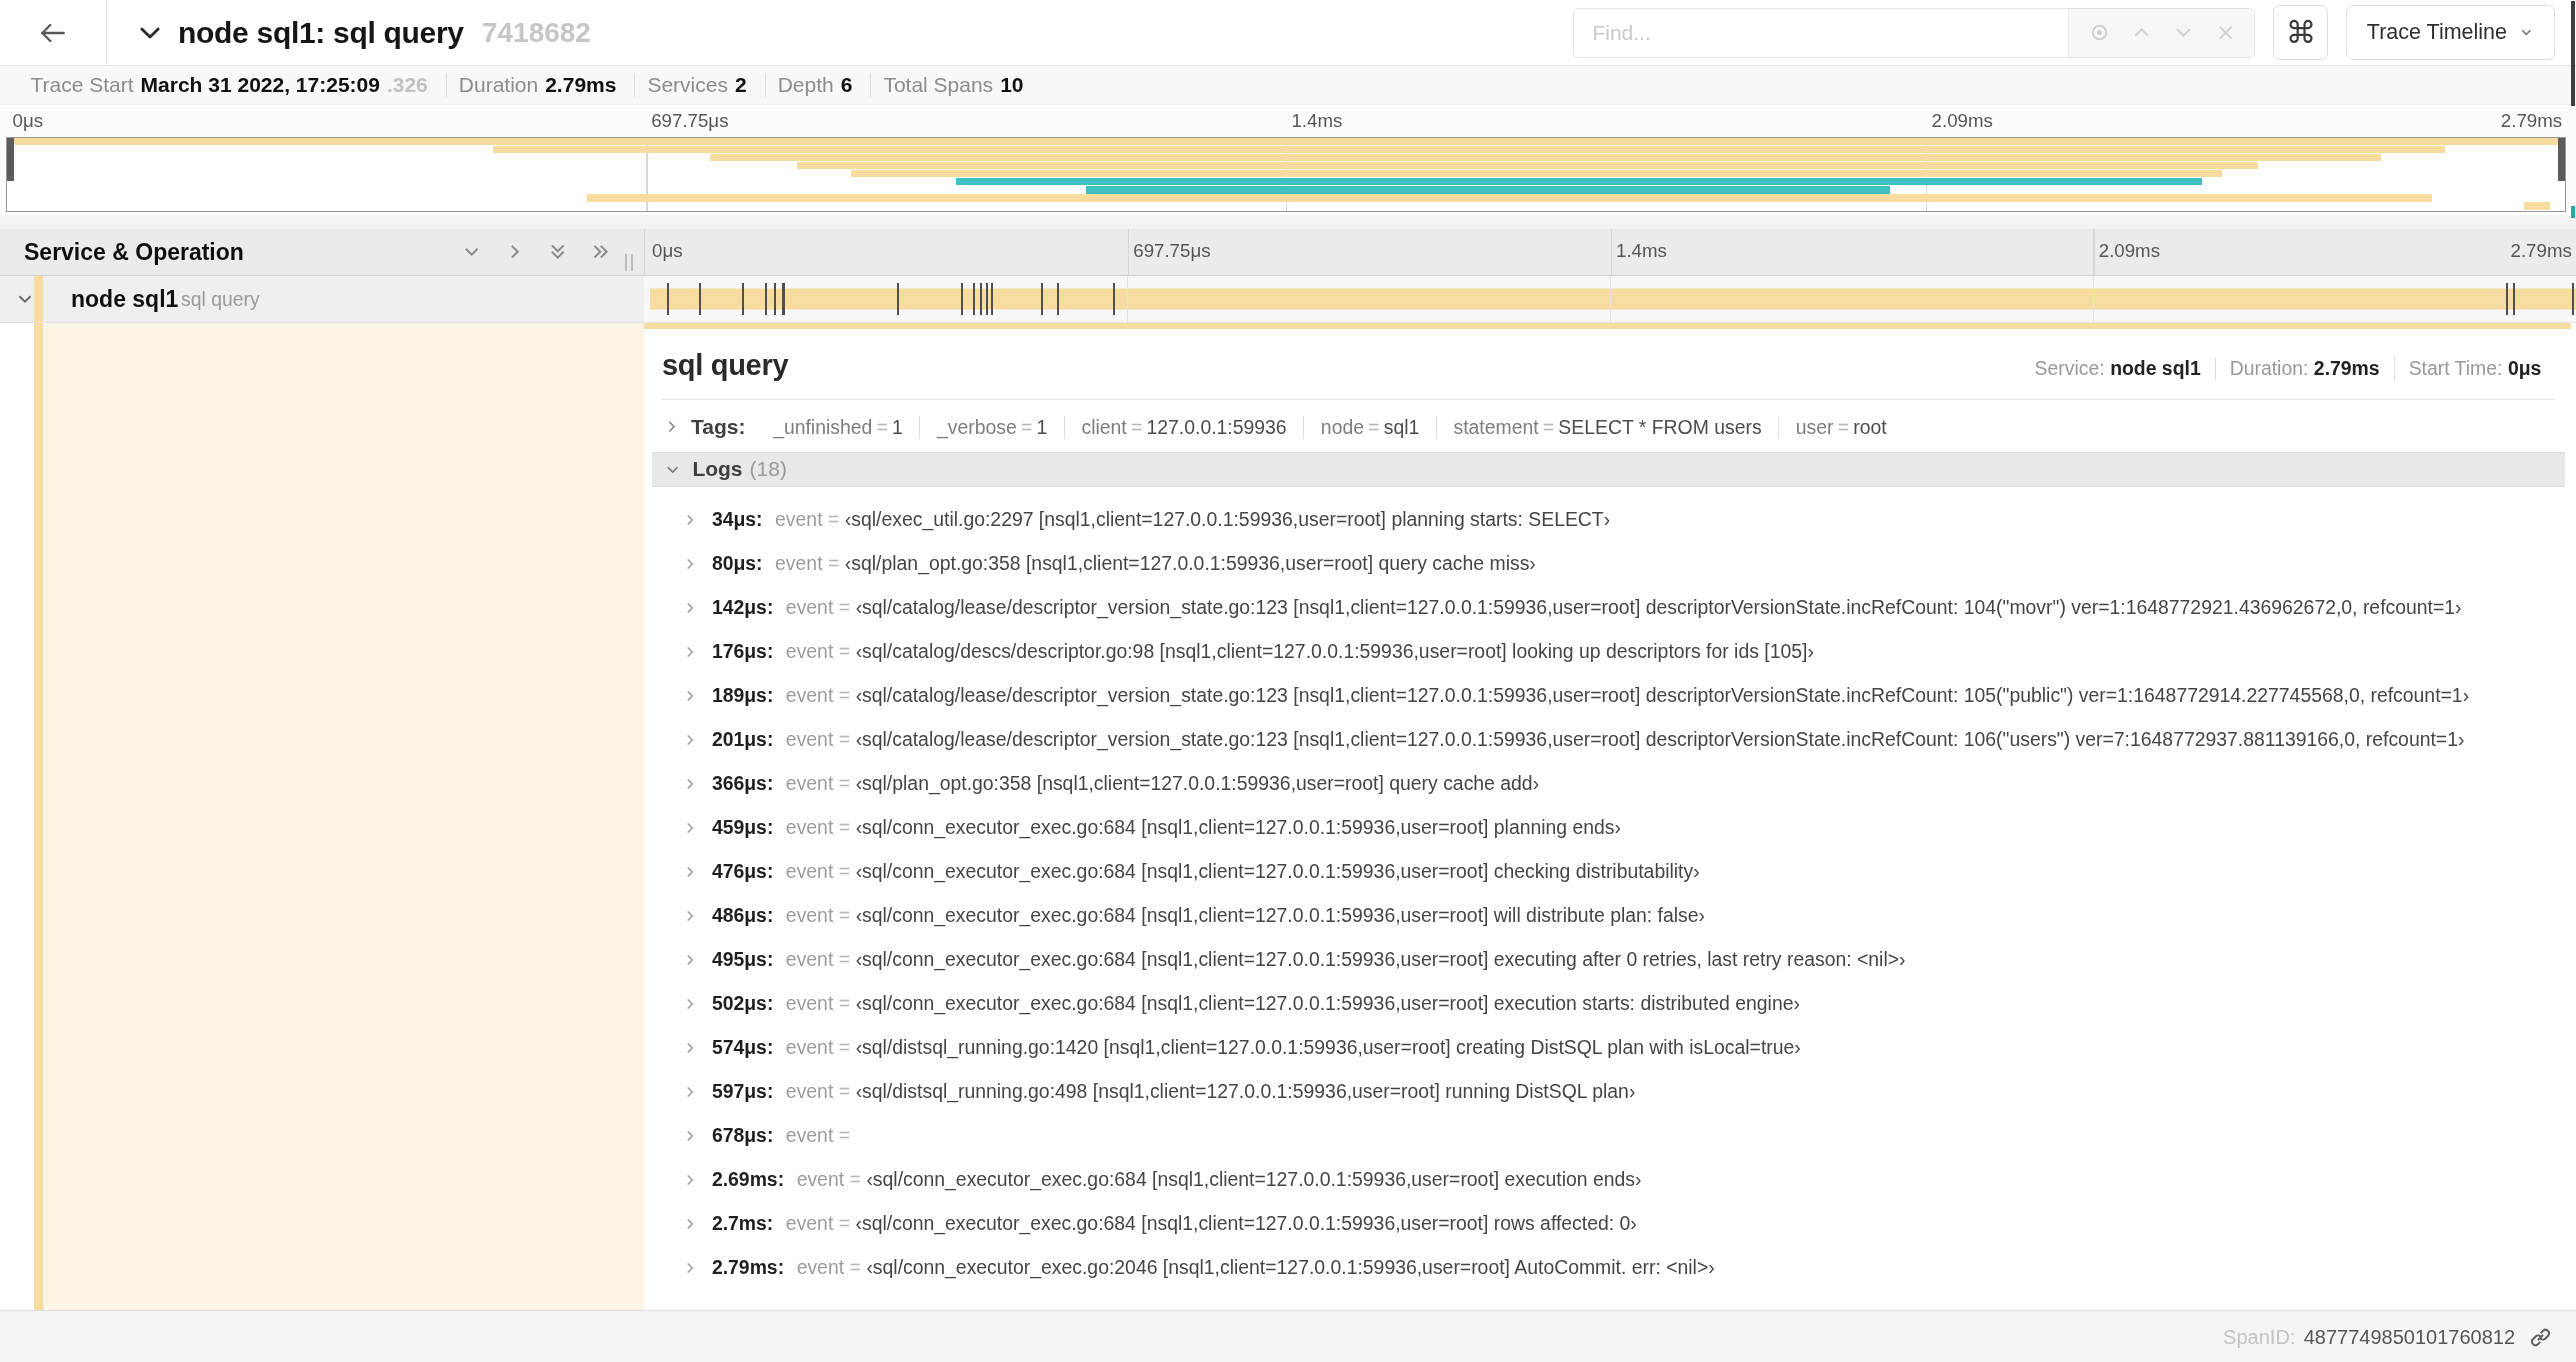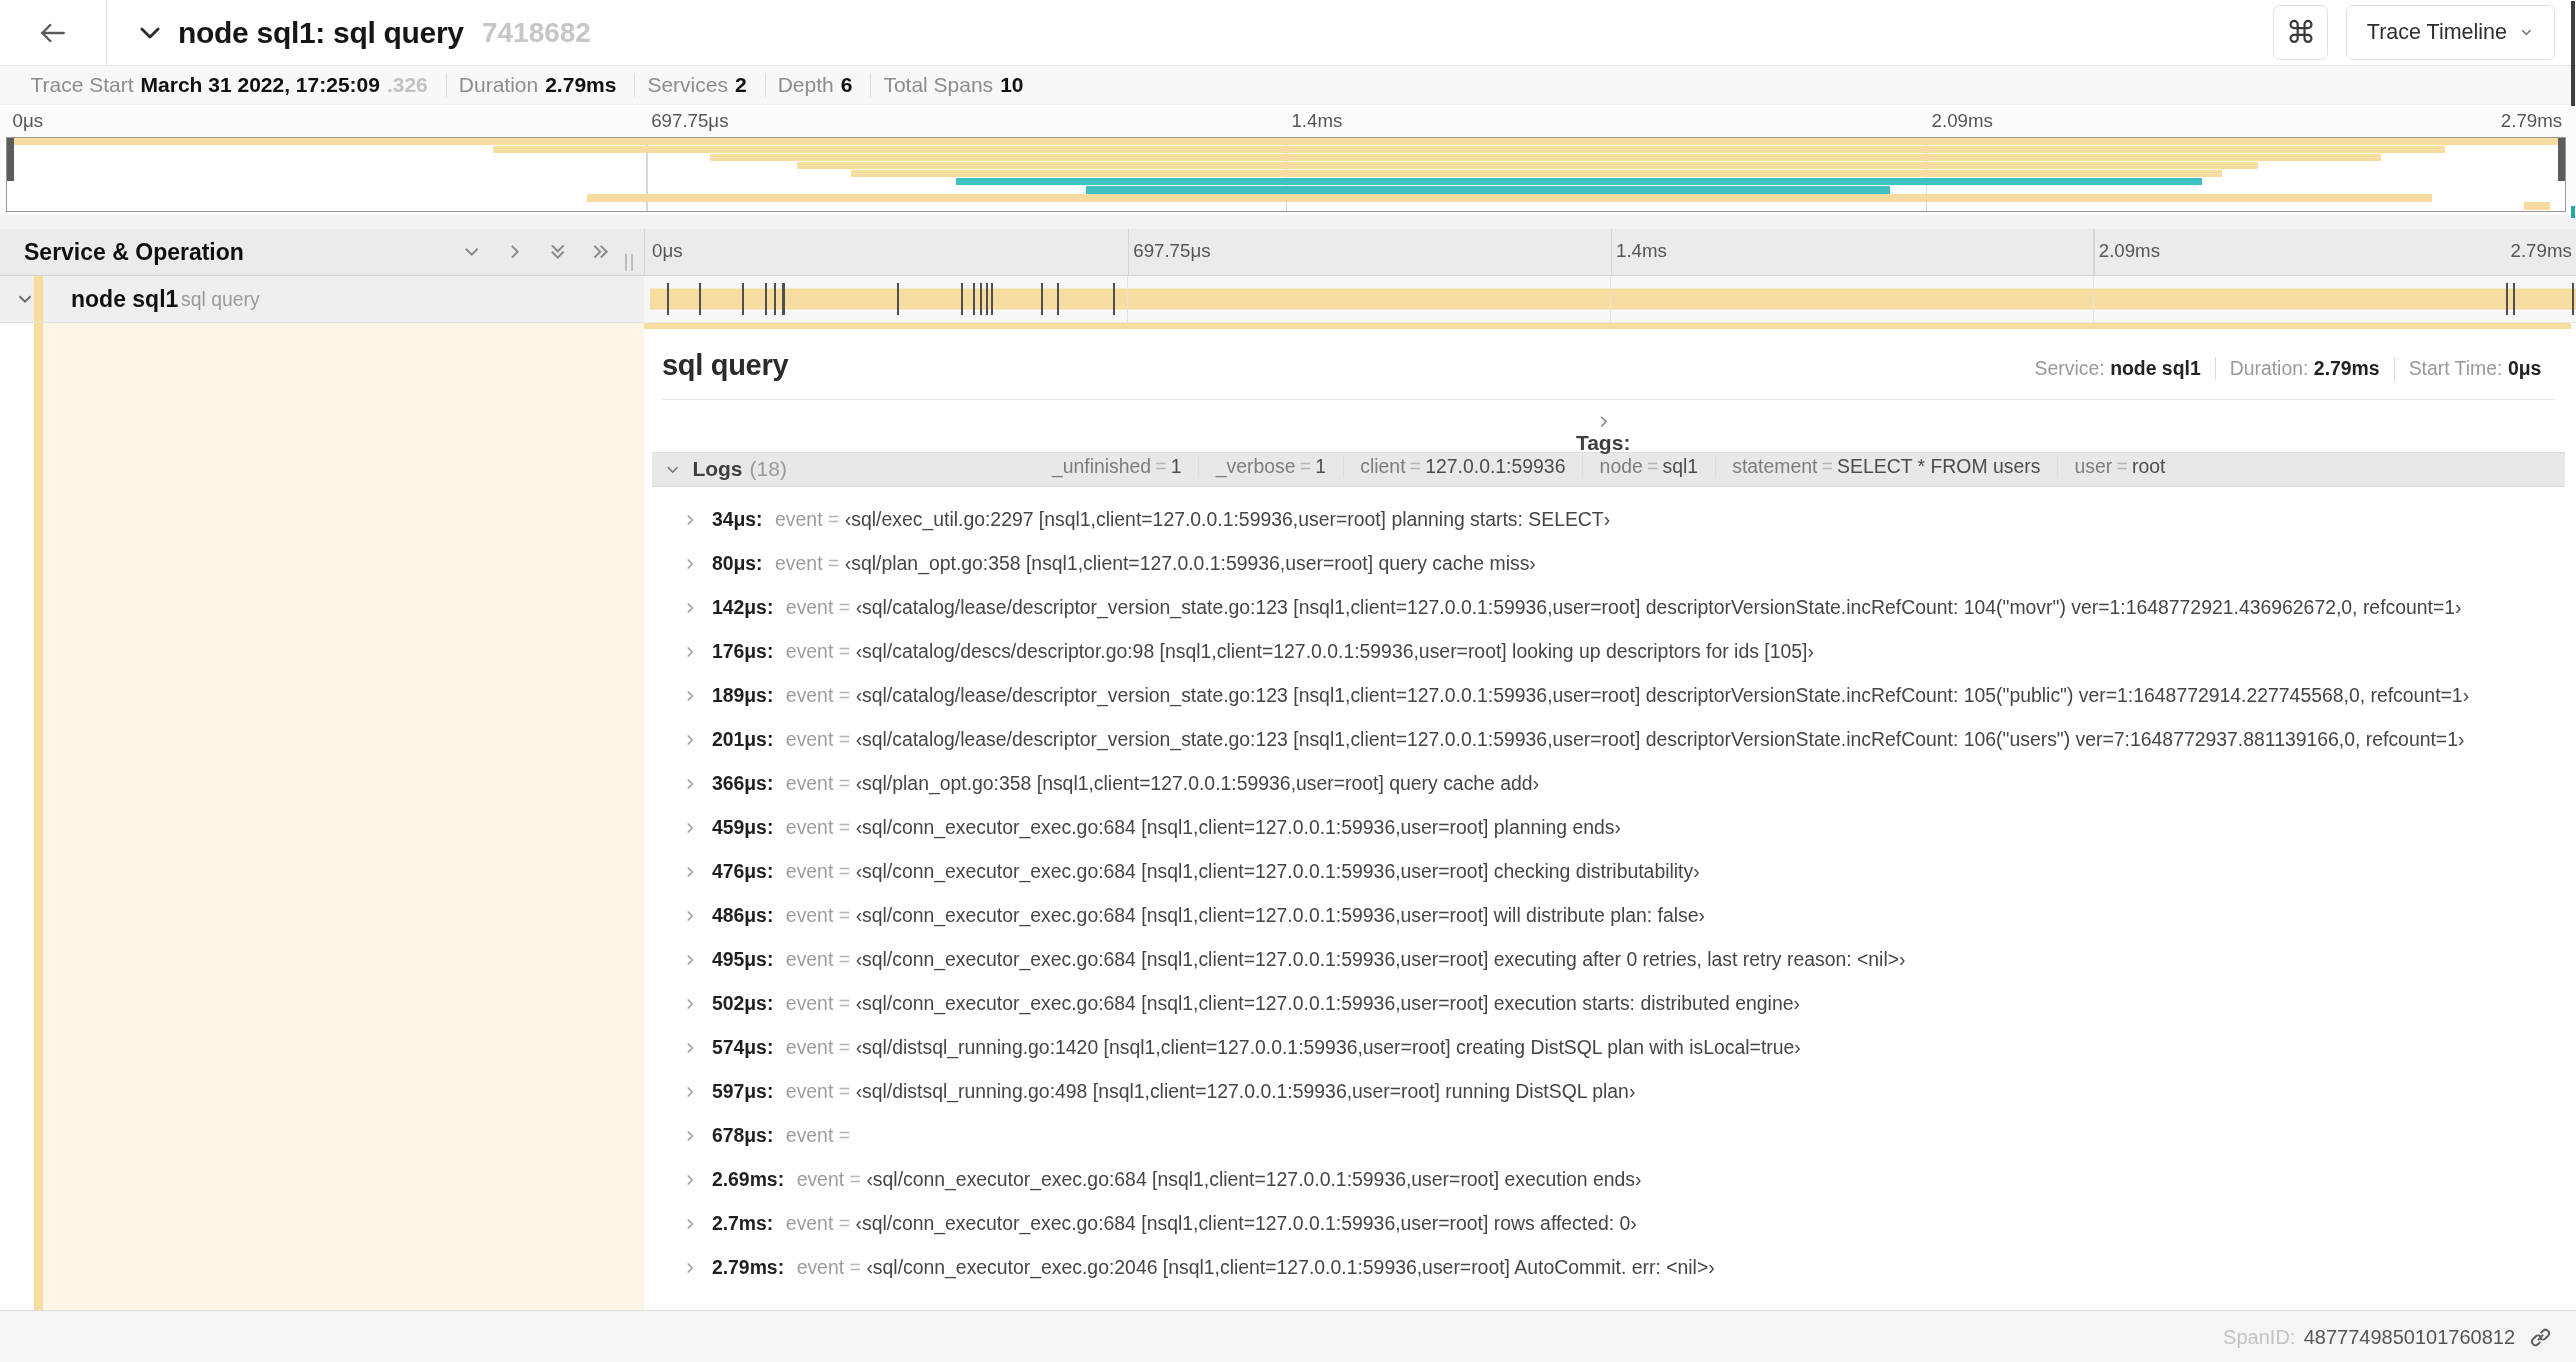--- a/index.html
+++ b/index.html
@@ -96,21 +96,21 @@
   .panel { position:absolute; left:644px; right:5.5px; top:0; bottom:0; background:#fff;
     padding:0 15.2px 0 18px; overflow:hidden; }
   .panel-topbar { position:absolute; top:0; left:0; right:0; height:6.2px; background:#F6DC9F; }
   .d-head { display:flex; align-items:baseline; margin-top:26px; }
   .d-title { font-size:29px; font-weight:bold; color:#2b2b2b; letter-spacing:-0.3px; }
   .d-overview { margin-left:auto; display:flex; align-items:baseline; font-size:19.4px; color:#999; }
   .ov-item { padding:0 14px; white-space:nowrap; }
   .ov-item + .ov-item { border-left:0.7px solid #dcdcdc; }
   .ov-item b { color:#222; margin-left:5.5px; }
   .d-divider { height:0.7px; background:#e2e2e2; margin-top:16.6px; }
-  .tags-row { display:flex; align-items:center; margin-top:12.5px; font-size:19.4px; height:30.5px; cursor:pointer;flex-direction:column; }
+  .tags-row { display:flex; align-items:center; margin-top:12.5px; font-size:19.4px; height:30.5px; cursor:pointer; }
   .tags-arrow { color:#8a8a8a; margin-right:9.7px; display:flex; }
   .tags-label { font-weight:bold; color:#3f3f3f; font-size:21px; margin-right:11px; }
   .tag-pill { padding:0 16.6px; white-space:nowrap; }
   .tag-pill + .tag-pill { border-left:0.7px solid #dcdcdc; }
   .tag-key { color:#7d7d7d; } .tag-eq { color:#b5b5b5; padding:0 4.2px; } .tag-val { color:#4c4c4c; }
   .logs-head { margin:9.7px -9.7px 0 -9.7px; height:35px; background:#e8e8e8; border-top:0.7px solid #ddd;
     border-bottom:0.7px solid #ddd; display:flex; align-items:center; padding-left:11px; cursor:pointer; }
   .logs-arrow { color:#777; margin-right:9.7px; display:flex; }
   .logs-label { font-weight:bold; color:#3f3f3f; font-size:21px; }
   .logs-count { color:#9a9a9a; font-size:21px; margin-left:7px; }
@@ -151,20 +151,46 @@
   <div class="title-wrap">
     <span class="collapse-ico">
       <svg width="28" height="28" viewBox="0 0 24 24" fill="none" stroke="currentColor" stroke-width="2.4" stroke-linecap="round" stroke-linejoin="round">
           <polyline points="5 8.5 12 15.5 19 8.5"></polyline>
         </svg>
     </span>
     <span class="trace-title">node sql1: sql query</span>
     <span class="trace-id">7418682</span>
   </div>
   <div class="top-controls">
+    <div class="find-box">
+      <input type="text" placeholder="Find..." style="">
+      <div class="find-suffix">
+        <span>
+          <svg width="25" height="25" viewBox="0 0 24 24" fill="none" stroke="currentColor" stroke-width="1.8">
+              <circle cx="12" cy="12" r="6.5"></circle>
+              <circle cx="12" cy="12" r="1.6" fill="currentColor"></circle>
+            </svg>
+        </span>
+        <span>
+          <svg width="25" height="25" viewBox="0 0 24 24" fill="none" stroke="currentColor" stroke-width="2">
+              <polyline points="6 15 12 9 18 15"></polyline>
+            </svg>
+        </span>
+        <span>
+          <svg width="25" height="25" viewBox="0 0 24 24" fill="none" stroke="currentColor" stroke-width="2">
+              <polyline points="6 9 12 15 18 9"></polyline>
+            </svg>
+        </span>
+        <span>
+          <svg width="23.5" height="23.5" viewBox="0 0 24 24" fill="none" stroke="currentColor" stroke-width="2">
+              <path d="M6 6l12 12M18 6L6 18"></path>
+            </svg>
+        </span>
+      </div>
+    </div>
     <div class="sq-btn">
       <span>⌘</span>
     </div>
     <div class="view-btn">
       <span>Trace Timeline</span>
       <span class="caret">
         <svg width="16.6" height="16.6" viewBox="0 0 24 24" fill="none" stroke="currentColor" stroke-width="2.4">
             <polyline points="6 9 12 15 18 9"></polyline>
           </svg>
       </span>

